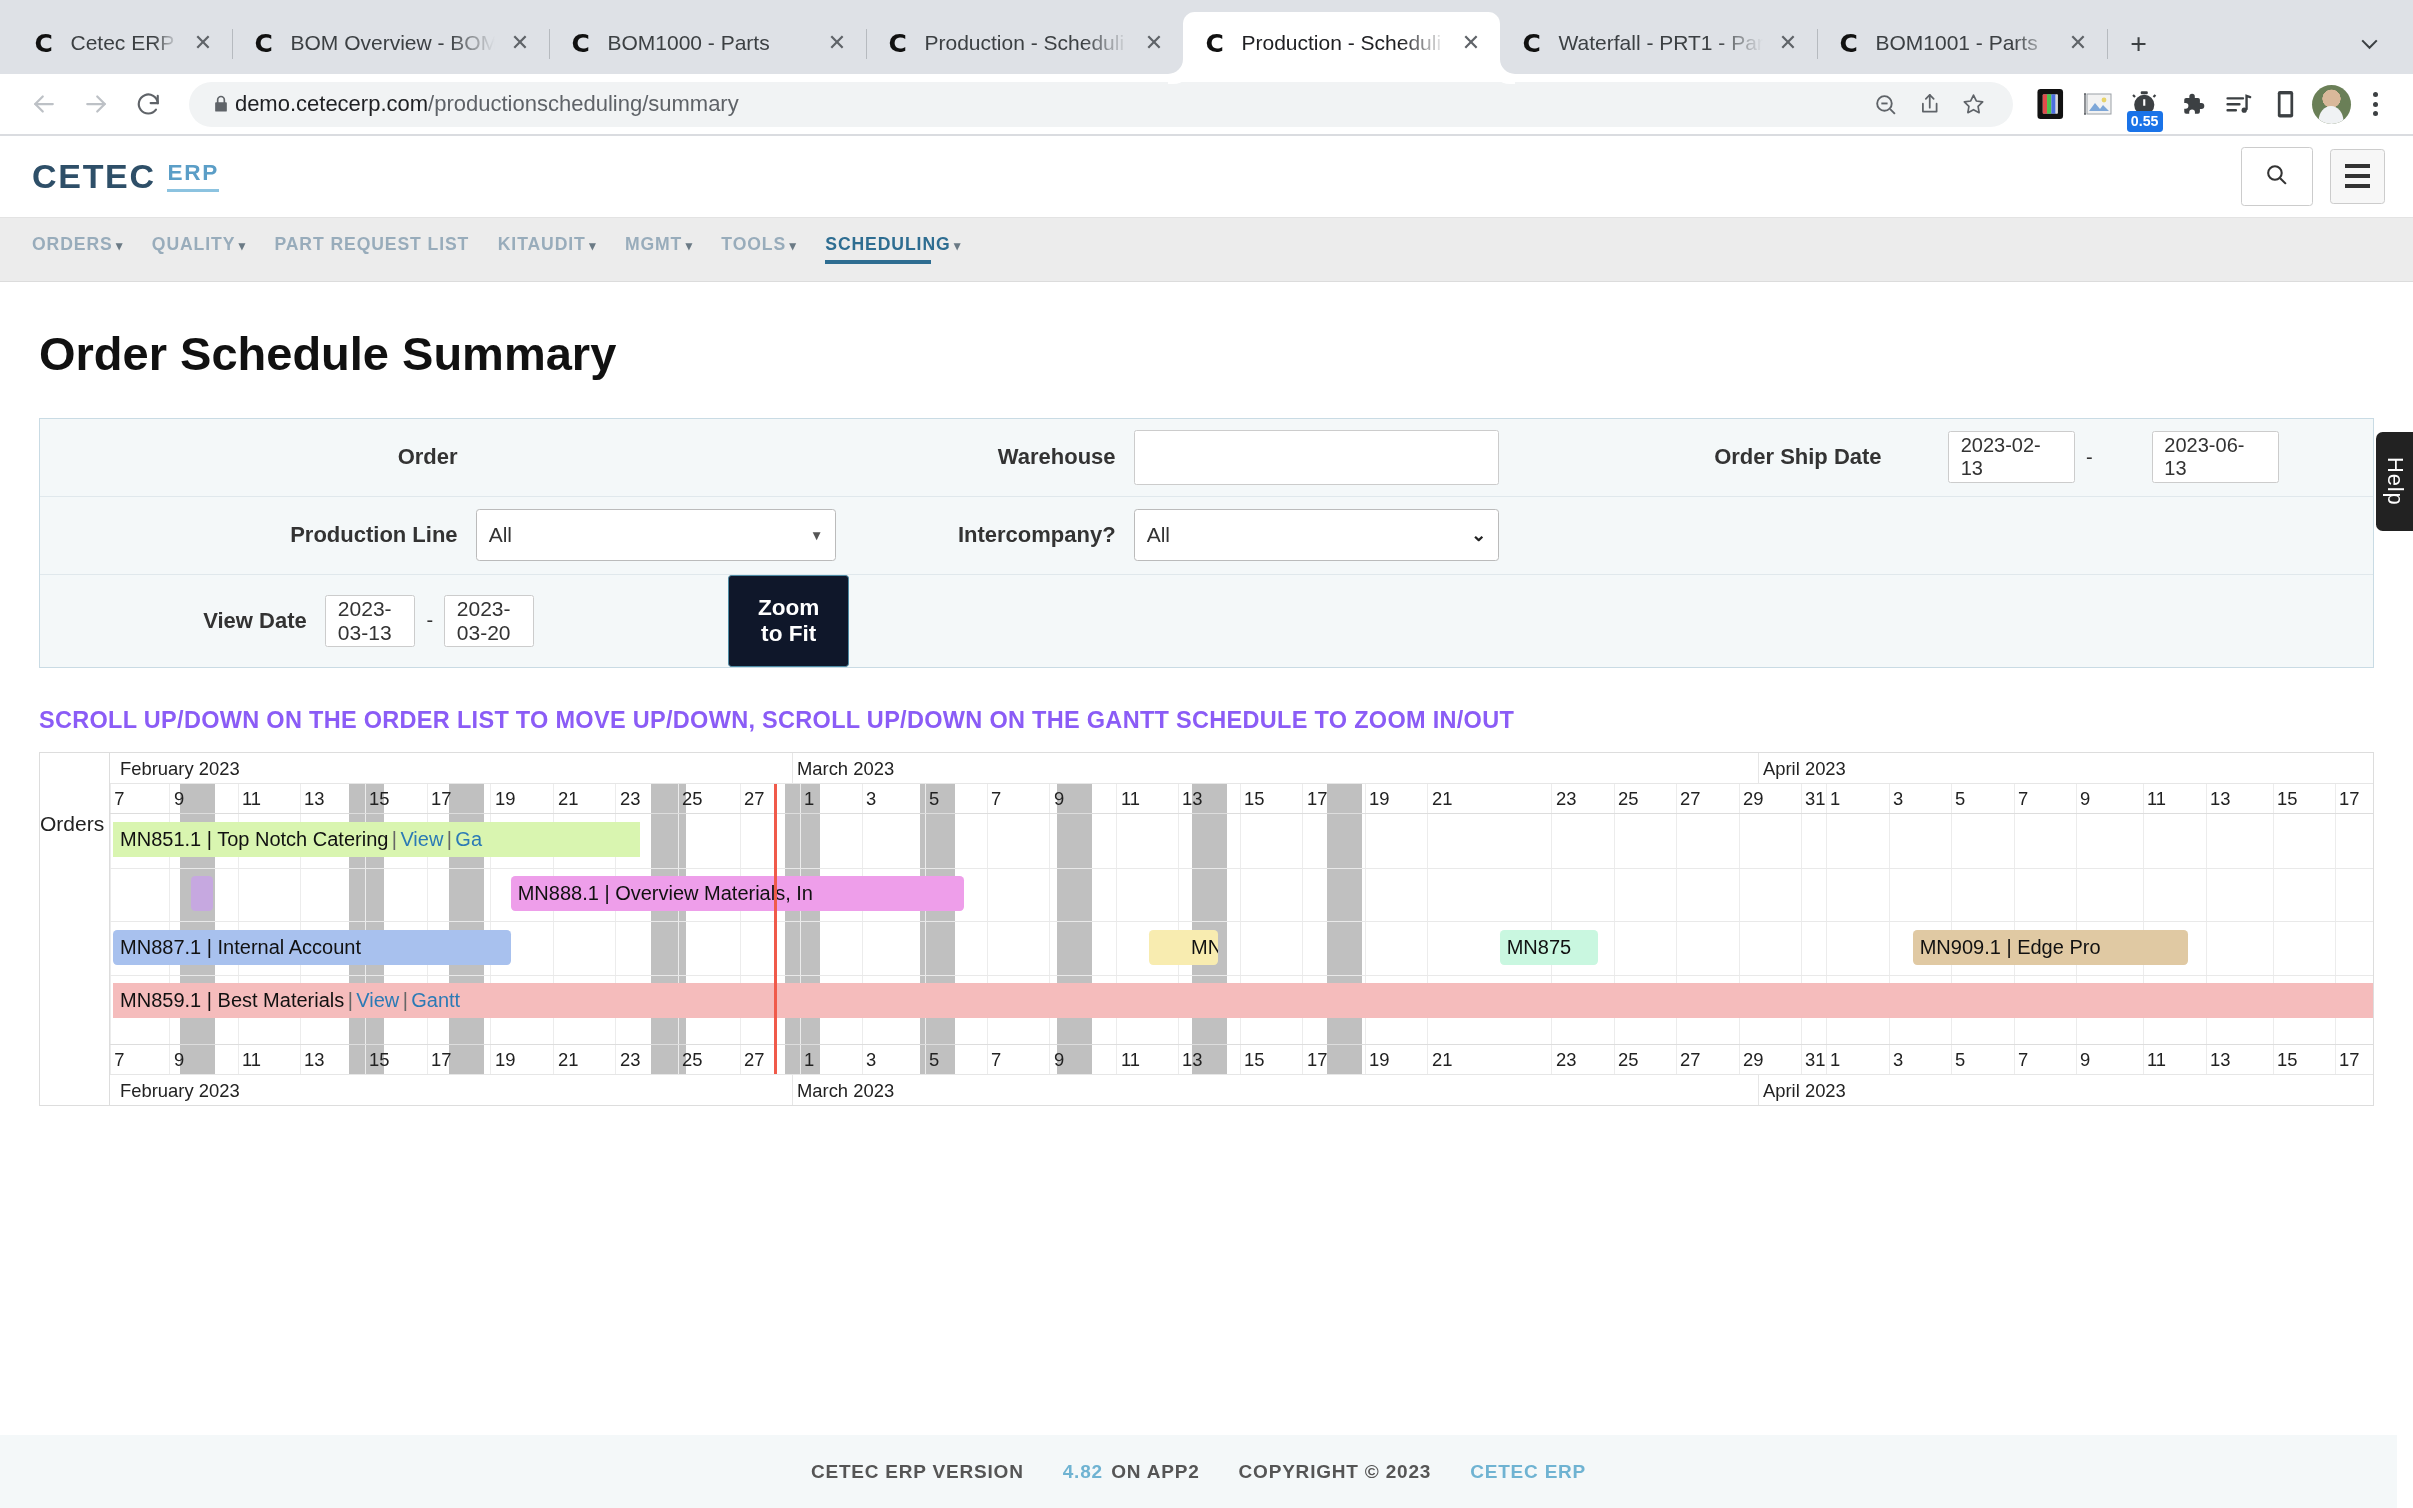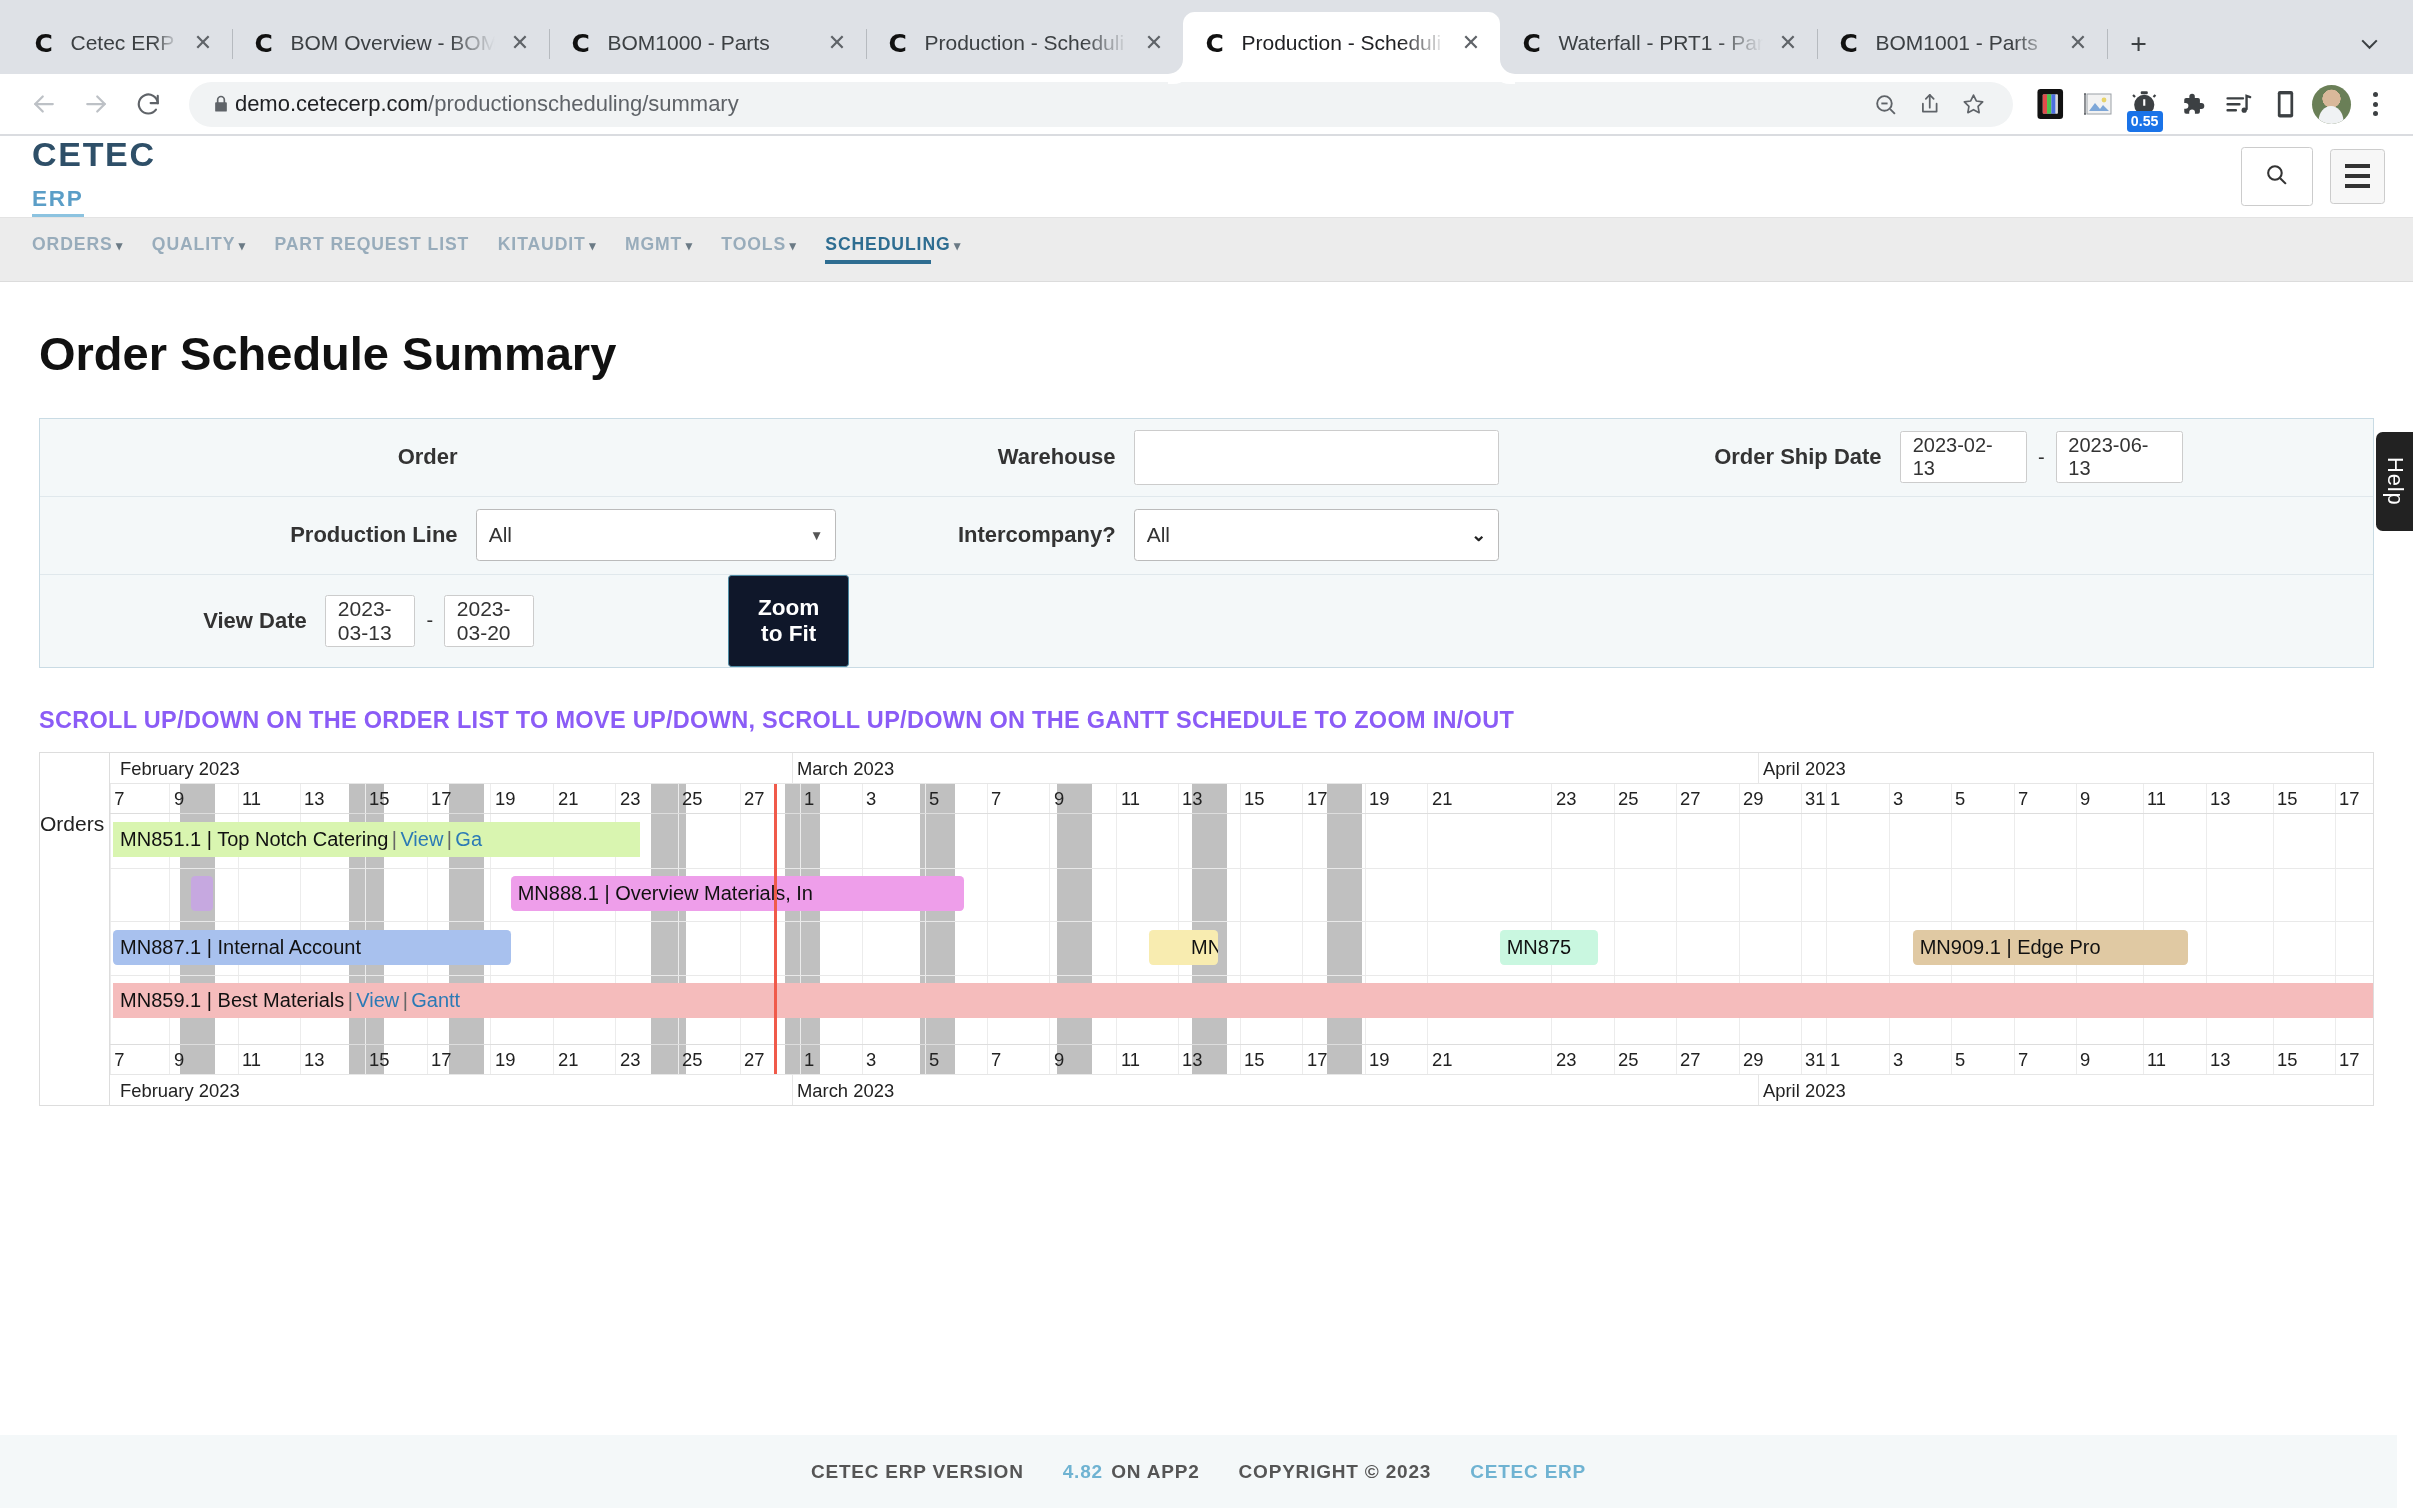--- a/index.html
+++ b/index.html
@@ -103,21 +103,21 @@
   .kebab { width:39px; height:44px; display:flex; flex-direction:column; align-items:center; justify-content:center; gap:4.2px; }
   .kebab i { width:5px; height:5px; border-radius:50%; background:#3c4043; display:block; }
   .chrome-divider { height:1.7px; background:#dadce0; }
 
   
   .page { width:2413px; background:#fff; }
   .app-header {
     height:82px; display:flex; align-items:center; padding:0 28.5px 0 32px;
     border-bottom:0.8px solid #e3e3e3; background:#fff;
   }
-  .logo { display:flex; align-items:flex-start; gap:11.7px;flex-direction:column; }
+  .logo { display:flex; align-items:center; gap:11.7px; }
   .logo .cetec {
     font-family:"Liberation Sans Narrow","Liberation Sans",sans-serif;
     font-weight:bold; font-size:34px; letter-spacing:1.7px; color:#2e4f68;
   }
   .logo .erp {
     font-family:"Liberation Sans Narrow","Liberation Sans",sans-serif;
     font-weight:bold; font-size:22.6px; letter-spacing:1.7px; color:#5b9ec7;
     border-bottom:3.4px solid #8cc3e0; padding-bottom:2.5px;
   }
   .header-spacer { flex:1 1 auto; }
@@ -183,21 +183,21 @@
   .fcell.c2 .flabel { width:285px; }
   .fcell.c3 .flabel { width:293px; }
   .inp {
     height:52px; border:0.8px solid #ccc; border-radius:2.5px; background:#fff;
     font-size:21px; color:#333; padding:0 11.7px; display:flex; align-items:center;
     font-family:"Liberation Sans Narrow","Liberation Sans",sans-serif;
   }
   .inp.placeholder { color:#999; }
   .inp.order { width:360px; }
   .inp.warehouse { width:365px; height:55px; }
-  .inp.date { width:127px; justify-content:flex-start; font-size:20px; }
+  .inp.date { width:127px; justify-content:flex-start; font-size:20px;margin-left:48px; }
   .inp.viewdate { width:127px; }
   .sel {
     height:52px; border:0.8px solid #bbb; border-radius:3.4px; background:#fff;
     font-size:21px; color:#333; padding:0 11.7px; display:flex; align-items:center;
     justify-content:space-between; width:360px;
     font-family:"Liberation Sans Narrow","Liberation Sans",sans-serif;
   }
   .sel.wide { width:365px; }
   .sel .tri { font-size:13.4px; color:#555; }
   .sel .chev { font-size:18.4px; color:#222; font-weight:bold; }

